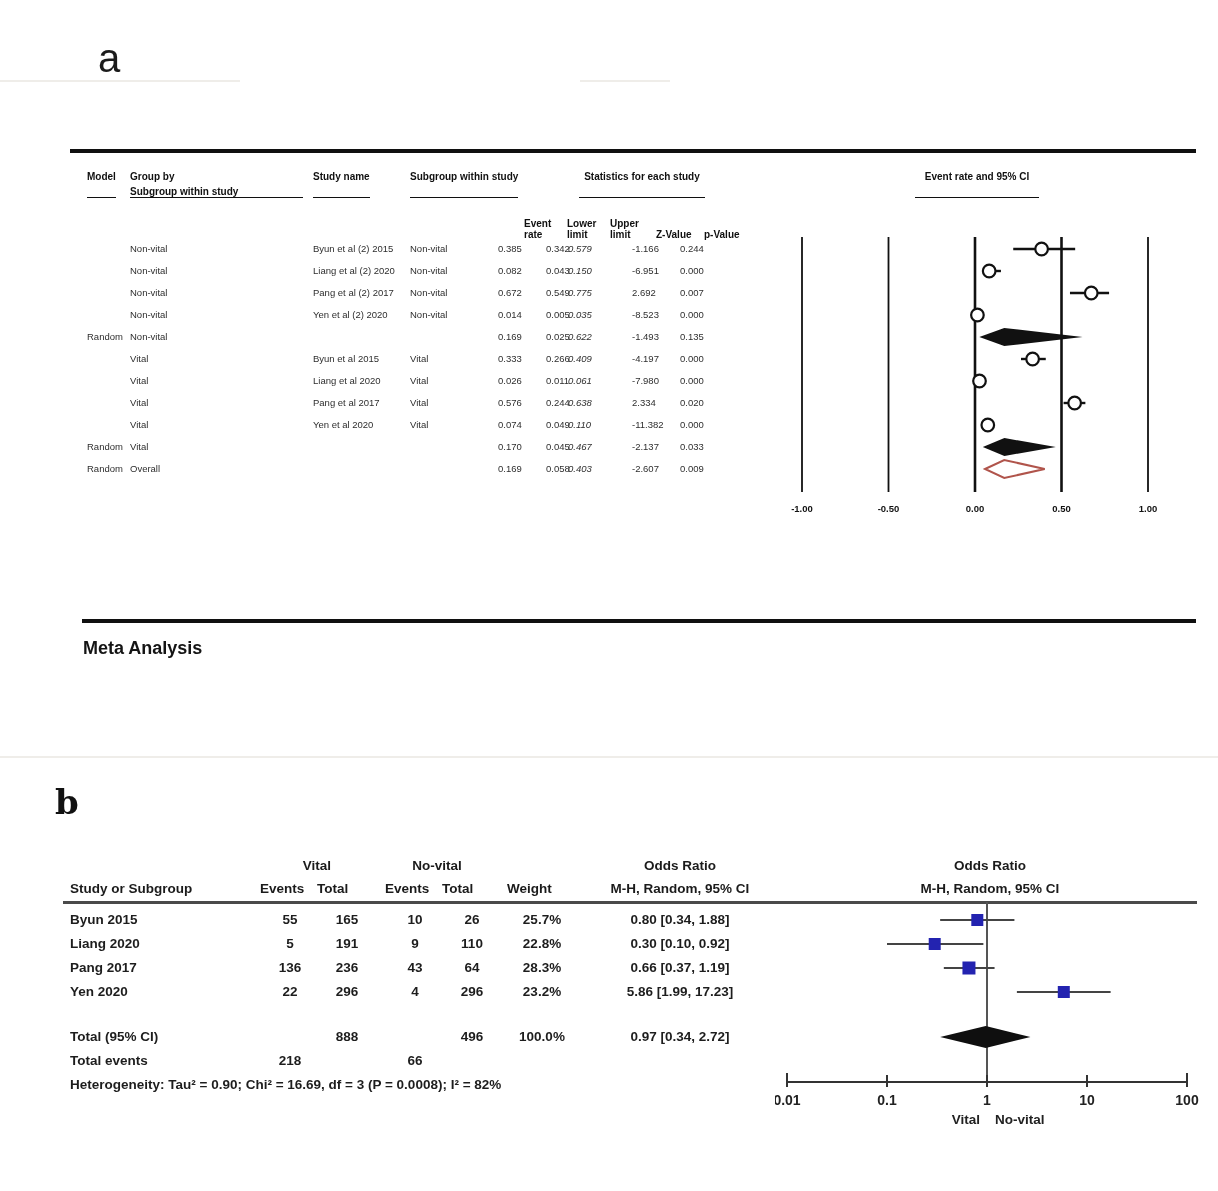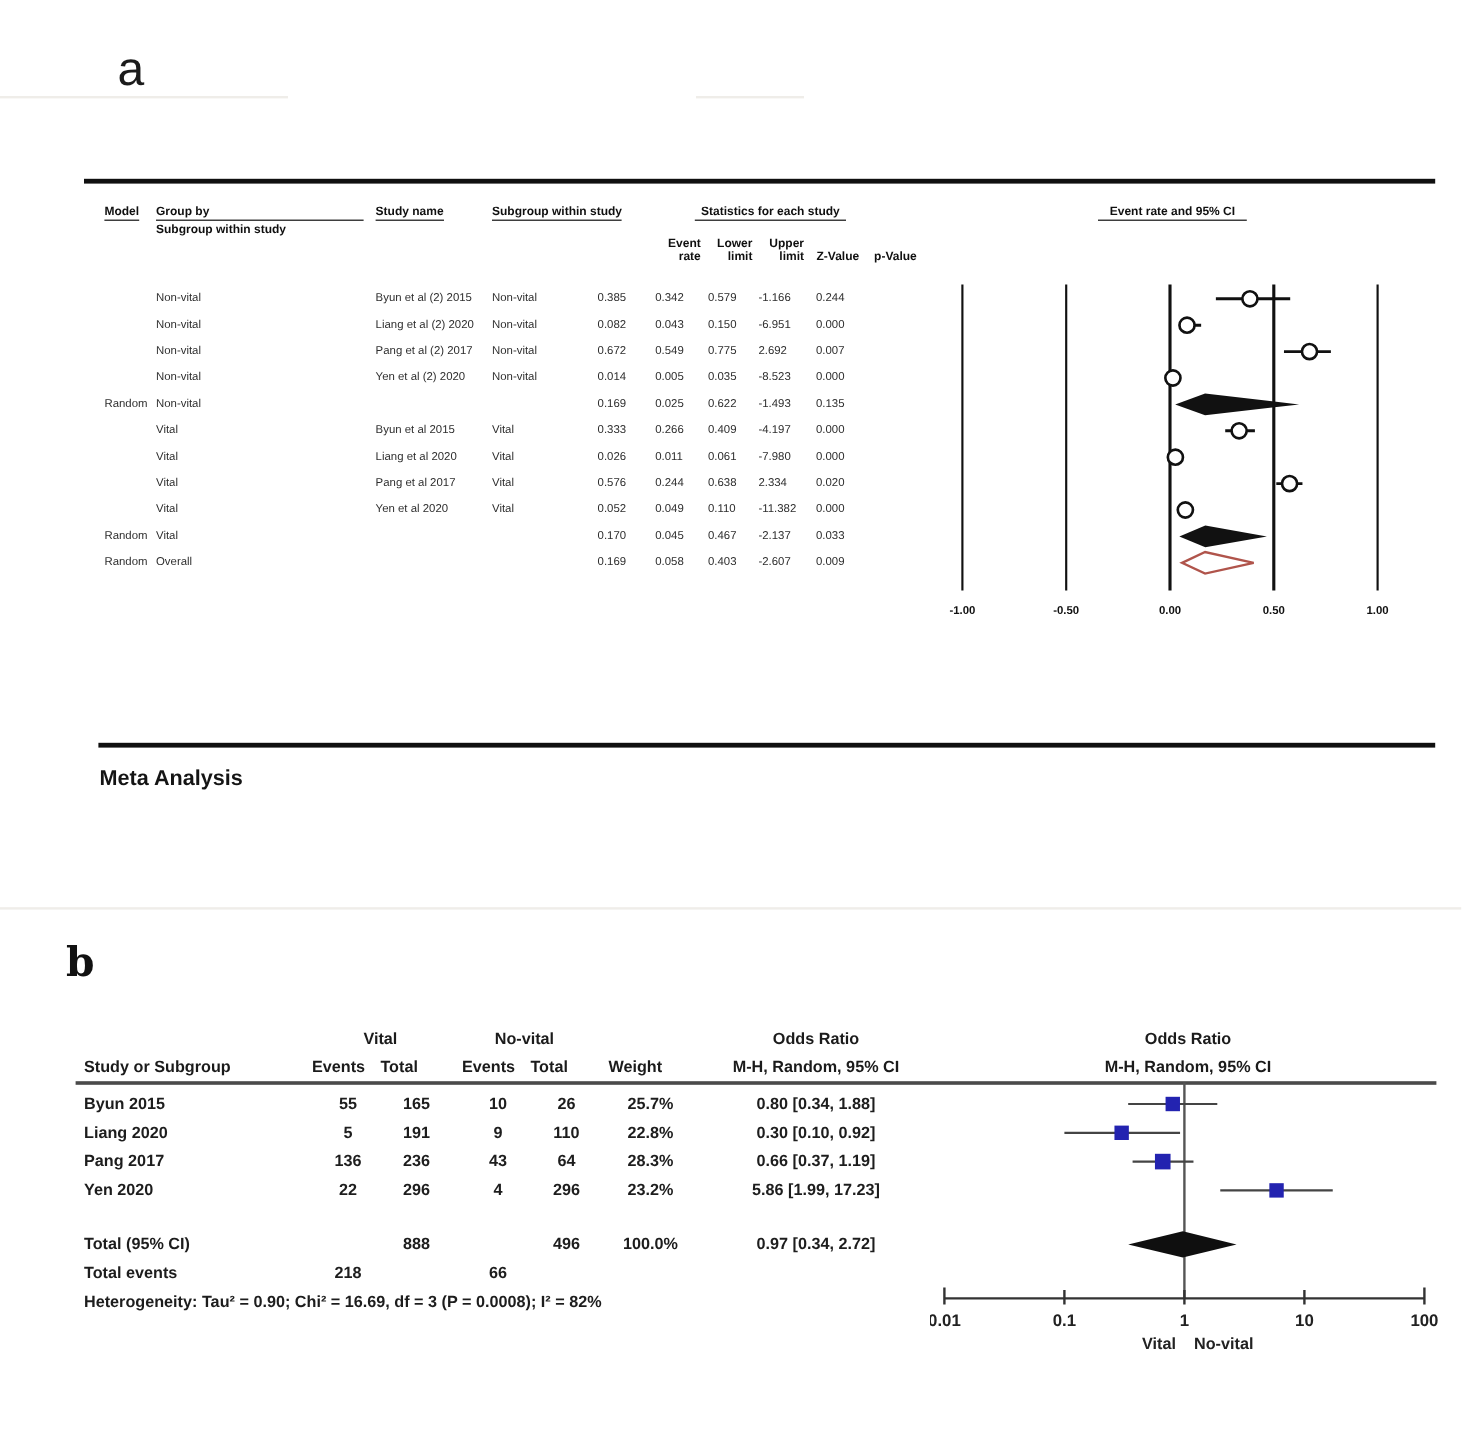--- a/index.html
+++ b/index.html
@@ -9,30 +9,30 @@
   .abs{position:absolute;white-space:nowrap;}
   
   .artifact{position:absolute;background:#efede9;height:2px;}
   
   #labelA{left:98px;top:36px;font-size:40px;color:#1b1b1b;}
   #labelB{left:55px;top:782px;font-size:34px;font-weight:bold;font-family:"DejaVu Serif","Liberation Serif",serif;color:#111;}
   
   .ruleA{position:absolute;background:#101010;height:4px;}
   
   .h{position:absolute;font-weight:bold;font-size:10px;color:#101010;white-space:nowrap;}
-  .u{border-bottom:1.5px solid #101010;padding-bottom:1px;}
+  .u{border-bottom:1.5px solid #101010;padding-bottom:15px;}
   .ctr{text-align:center;}
-  .sub2{line-height:11px;text-align:right;width:60px;}
+  .sub2{line-height:11px;text-align:left;width:60px;margin-top:20px;}
   
   #tableA{position:absolute;left:68px;top:238px;width:712px;}
   .arow{position:relative;height:22px;}
   .ac{position:absolute;top:0;height:22px;line-height:22px;font-size:9.5px;color:#2e2e2e;white-space:nowrap;}
   .am{left:19px;} .ag{left:62px;} .as{left:245px;} .asub{left:342px;}
   .an{text-align:left;}
-  .aer{left:430px;width:70px;} .alo{left:478px;width:66px;} .ahi{left:522px;width:66px;}
+  .aer{left:430px;width:70px;} .alo{left:478px;width:66px;} .ahi{left:500px;width:66px;font-style:italic;}
   .az{left:564px;width:71px;}  .ap{left:612px;width:71px;}
   
   #metaCaption{left:83px;top:638px;font-size:18px;font-weight:bold;color:#141414;}
   
   .bh{position:absolute;font-weight:bold;font-size:13.5px;color:#1b1b1b;white-space:nowrap;}
   .bhr{text-align:left;} .bhc{text-align:center;}
   #ruleB{position:absolute;left:63px;top:901px;width:1134px;height:3px;background:#4a4a4a;}
   #tableB{position:absolute;left:63px;top:908px;width:720px;}
   #totalsB{position:absolute;left:63px;top:1025px;width:720px;}
   .brow{position:relative;height:24px;}
@@ -179,21 +179,21 @@
         <span class="ac an ahi">0.638</span>
         <span class="ac an az">2.334</span>
         <span class="ac an ap">0.020</span>
       </div>
 
       <div class="arow">
         <span class="ac am"></span>
         <span class="ac ag">Vital</span>
         <span class="ac as">Yen et al 2020</span>
         <span class="ac asub">Vital</span>
-        <span class="ac an aer">0.052</span>
+        <span class="ac an aer">0.074</span>
         <span class="ac an alo">0.049</span>
         <span class="ac an ahi">0.110</span>
         <span class="ac an az">-11.382</span>
         <span class="ac an ap">0.000</span>
       </div>
 
       <div class="arow">
         <span class="ac am">Random</span>
         <span class="ac ag">Vital</span>
         <span class="ac as"></span>

